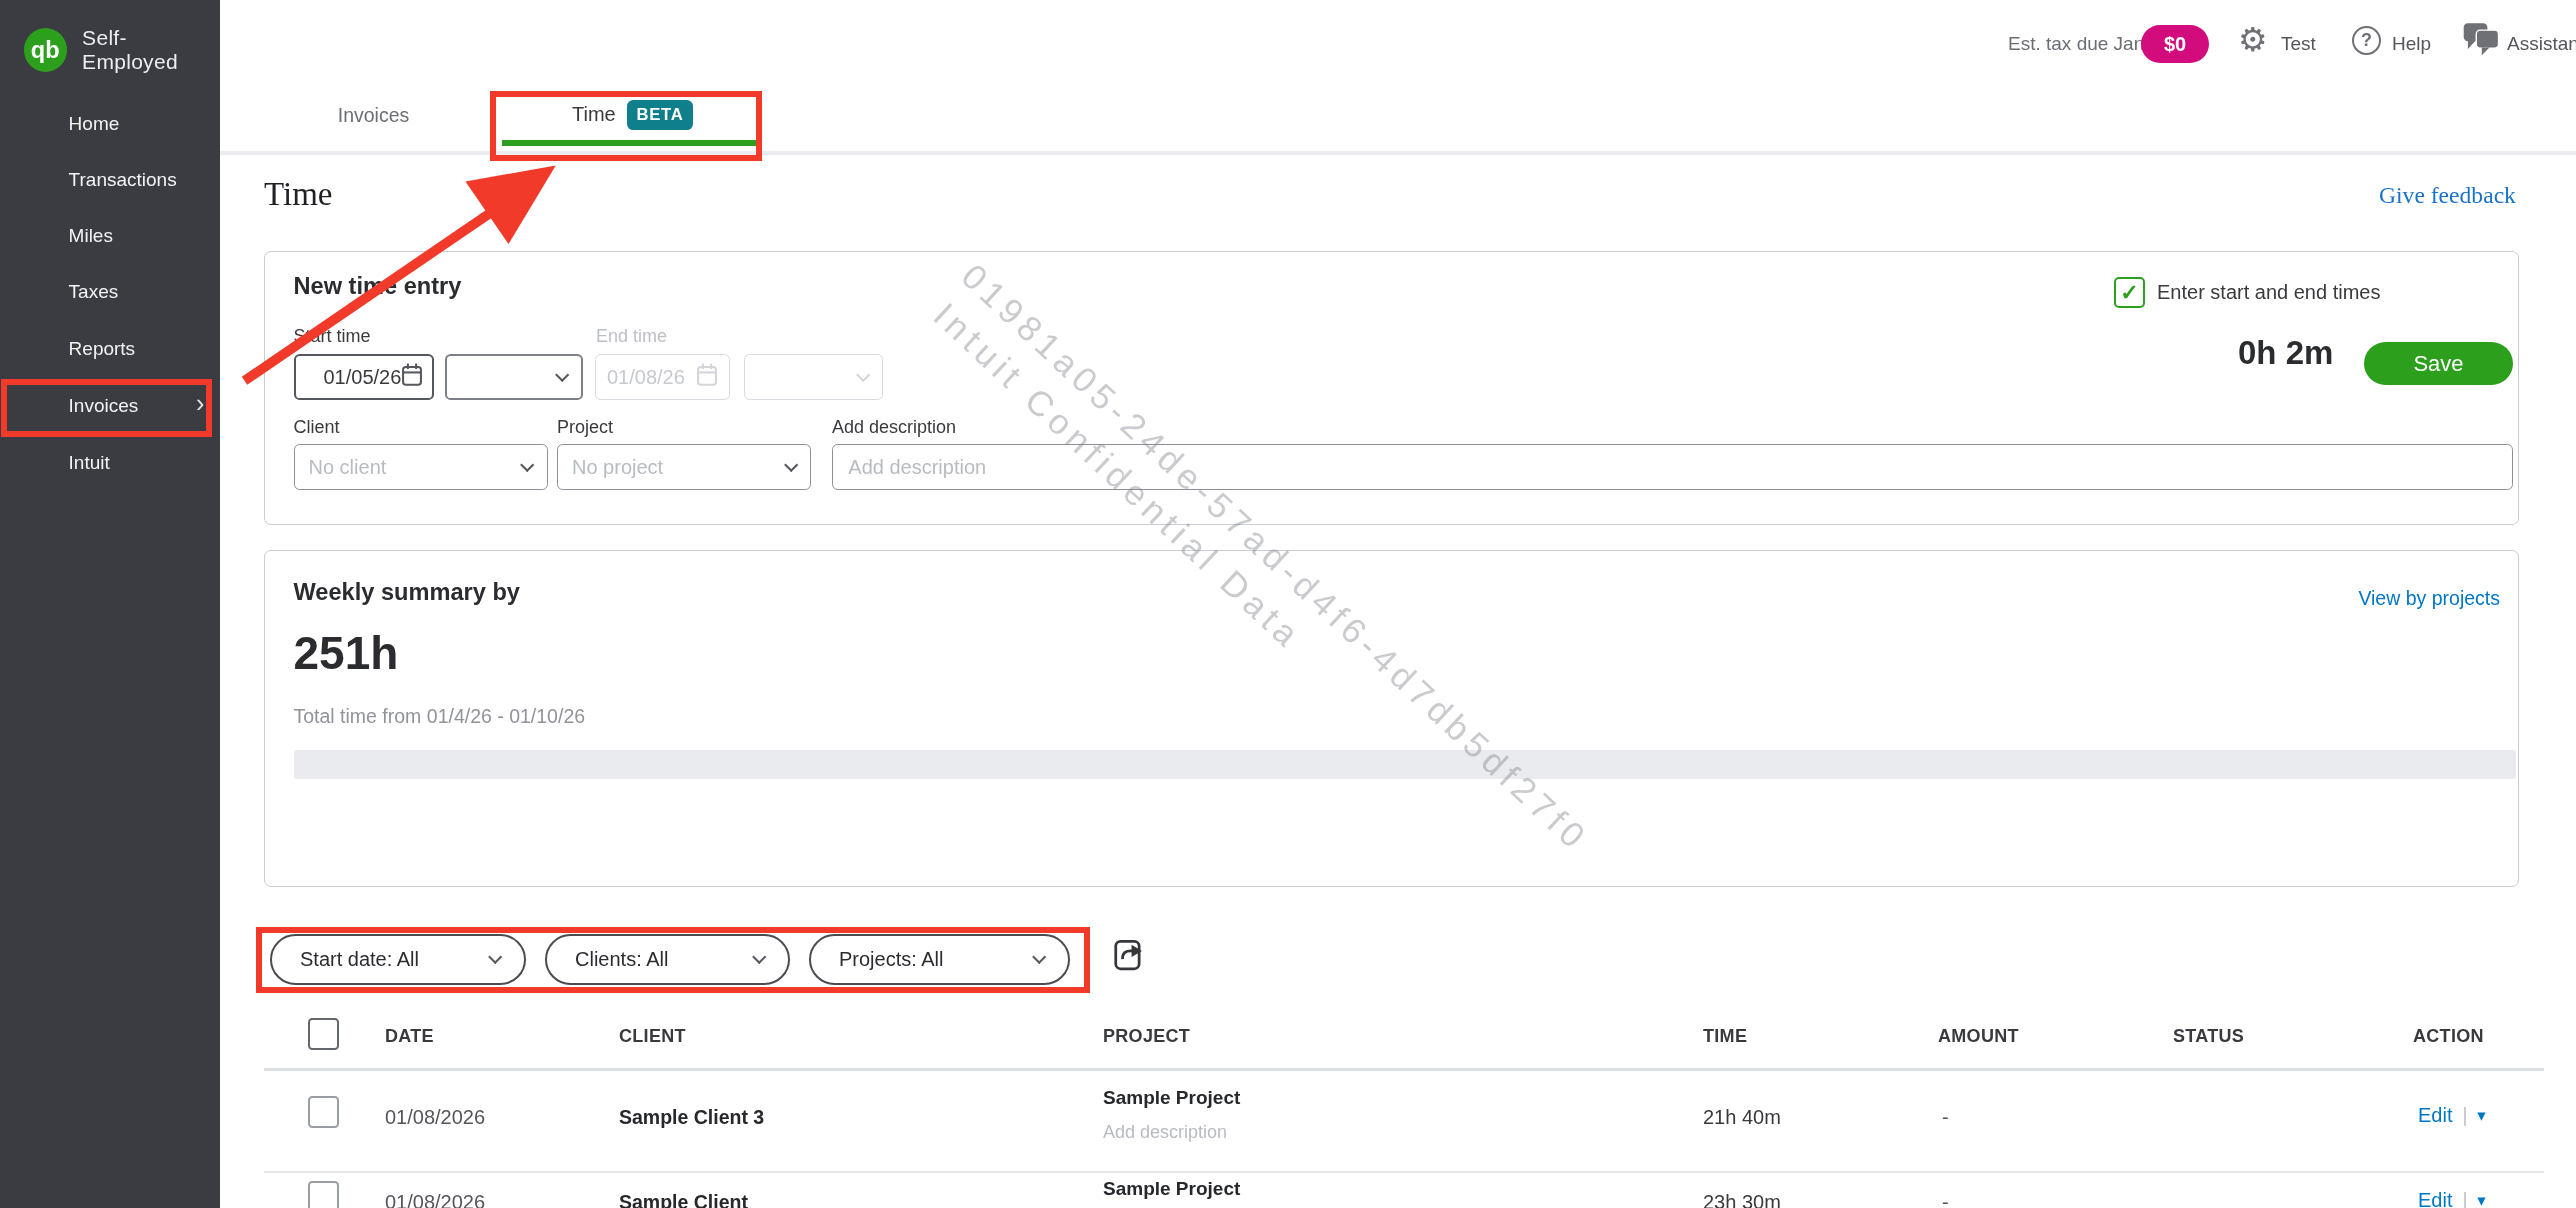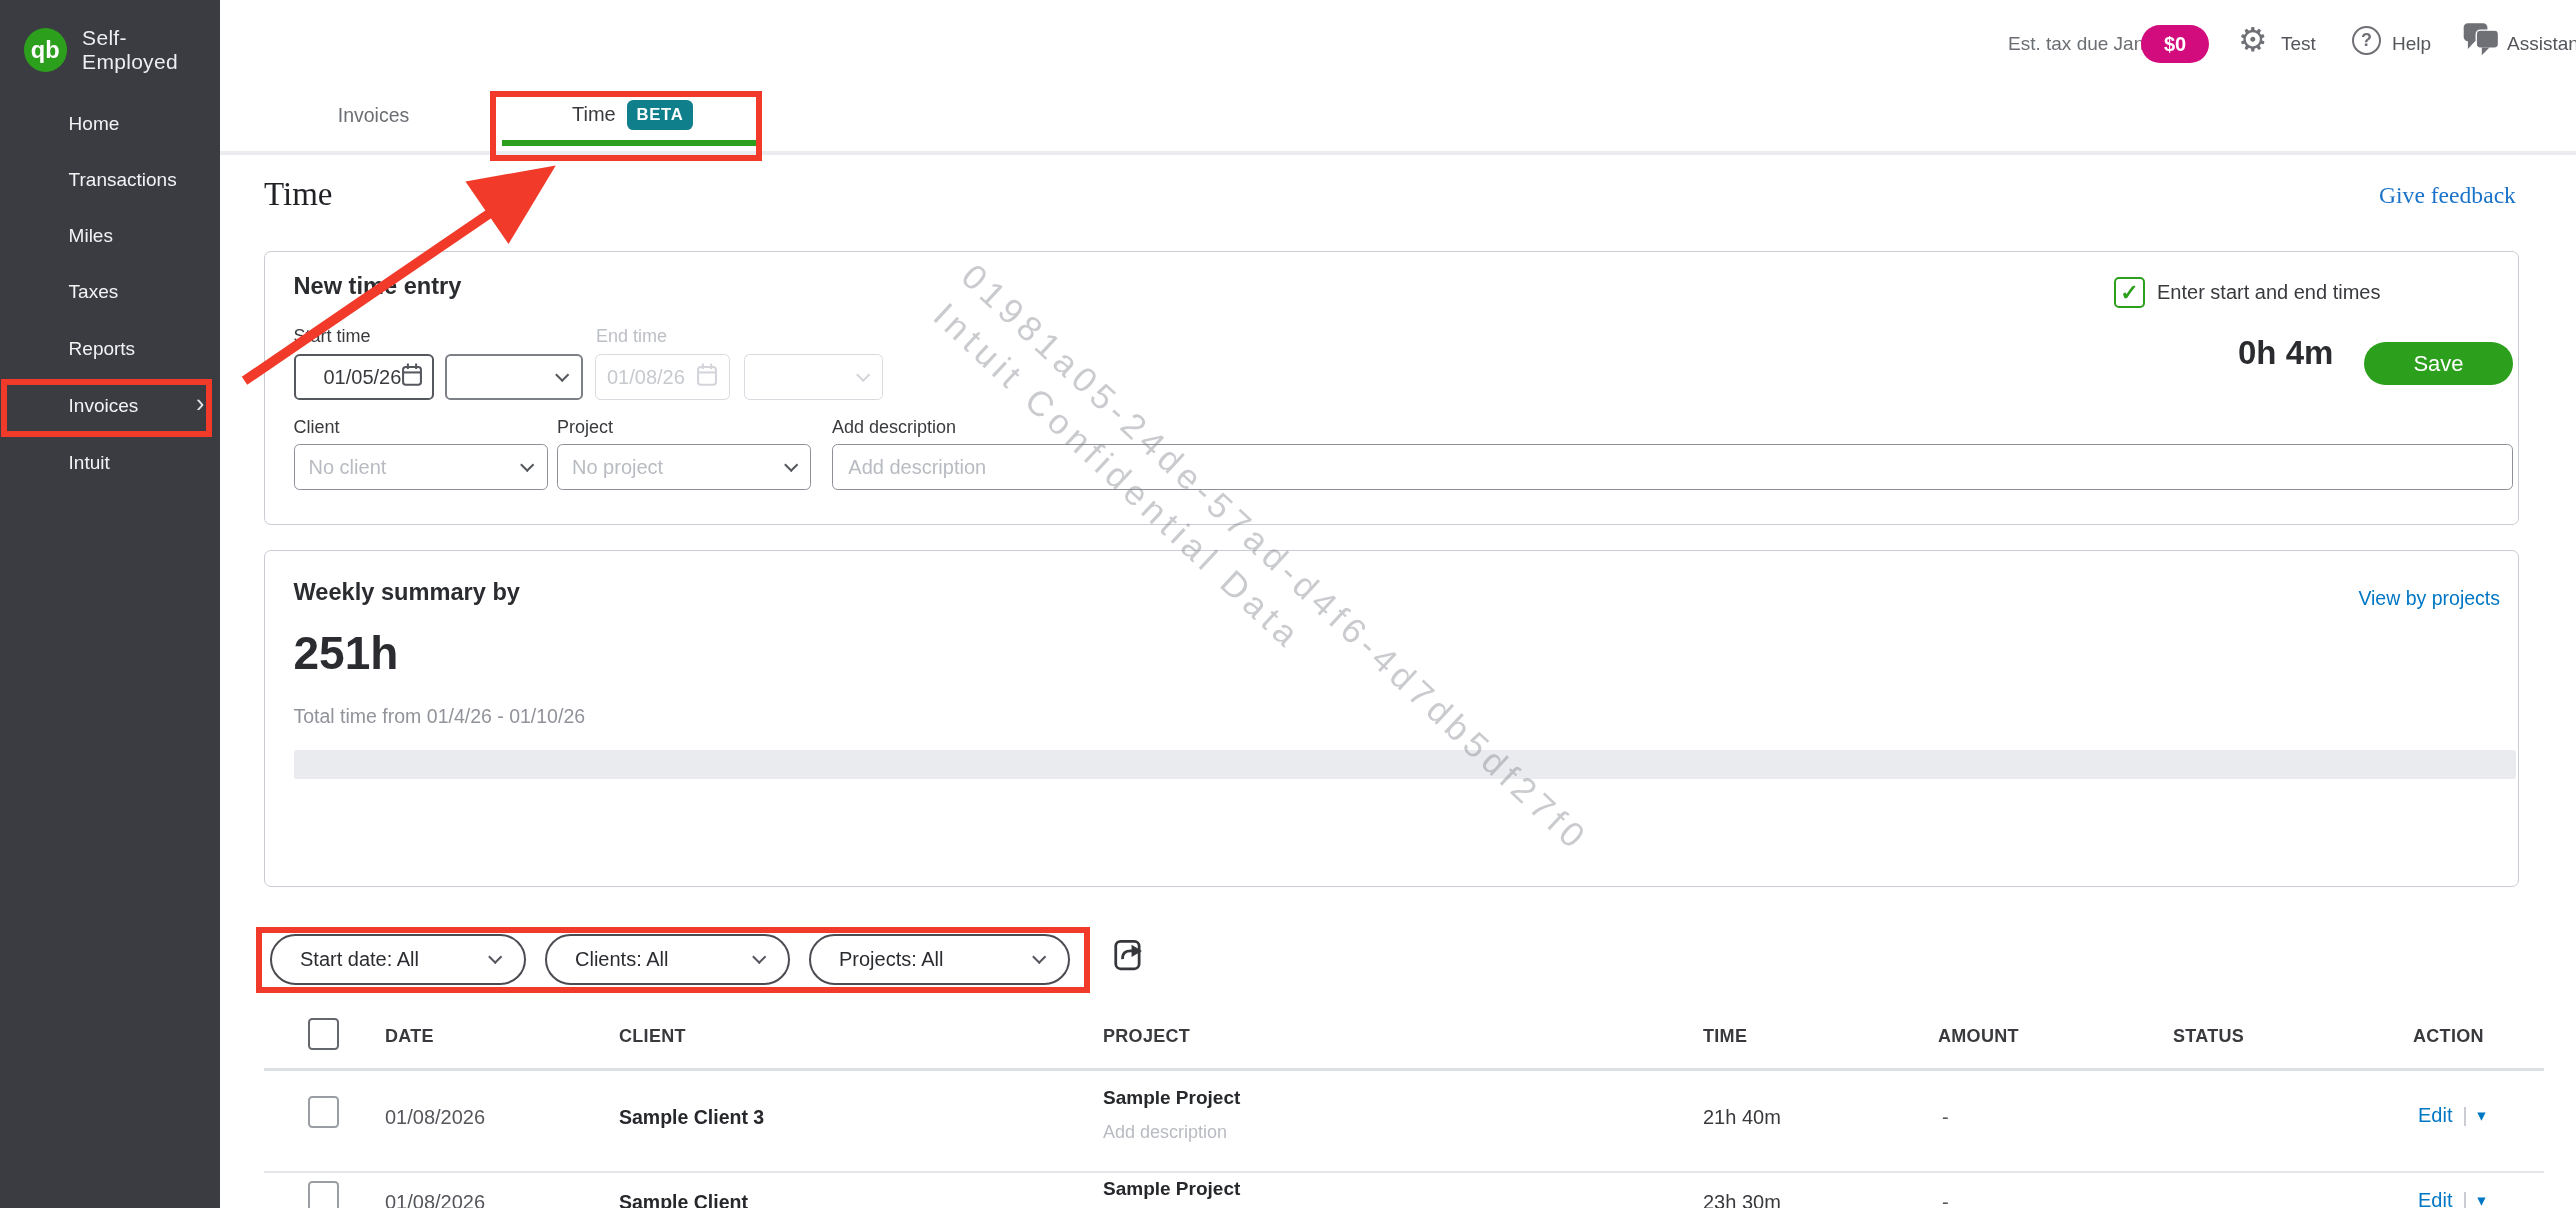--- a/index.html
+++ b/index.html
@@ -208,21 +208,21 @@
             <line x1="22" y1="2" x2="22" y2="10"></line>
           <line x1="3" y1="15" x2="29" y2="15"></line>
         </svg>
       </span>
     </div>
     <div class="ctrl sel-end">
       <span class="grow"></span>
         <span class="chev"></span>
     </div>
 
-    <div class="duration">0h 4m</div>
+    <div class="duration">0h 2m</div>
     <div class="save-btn">Save</div>
 
     <div class="field-label lbl-client">Client</div>
     <div class="field-label lbl-project">Project</div>
     <div class="field-label lbl-desc">Add description</div>
 
     <div class="ctrl sel-client">
       <span class="grow">No client</span>
       <span class="chev chev-dark"></span>
     </div>

